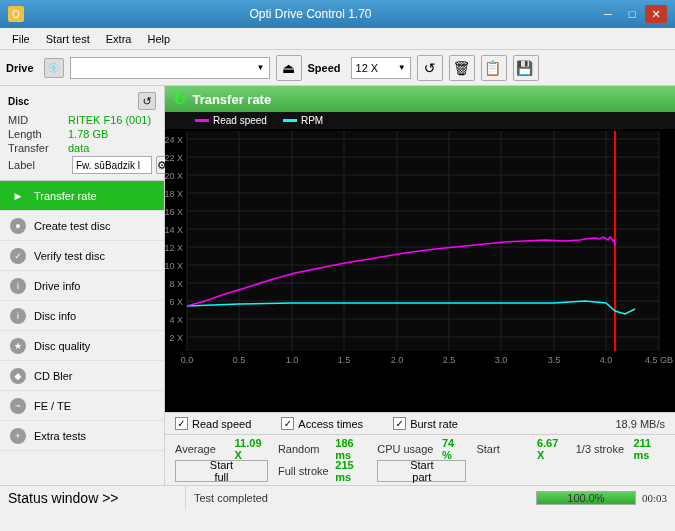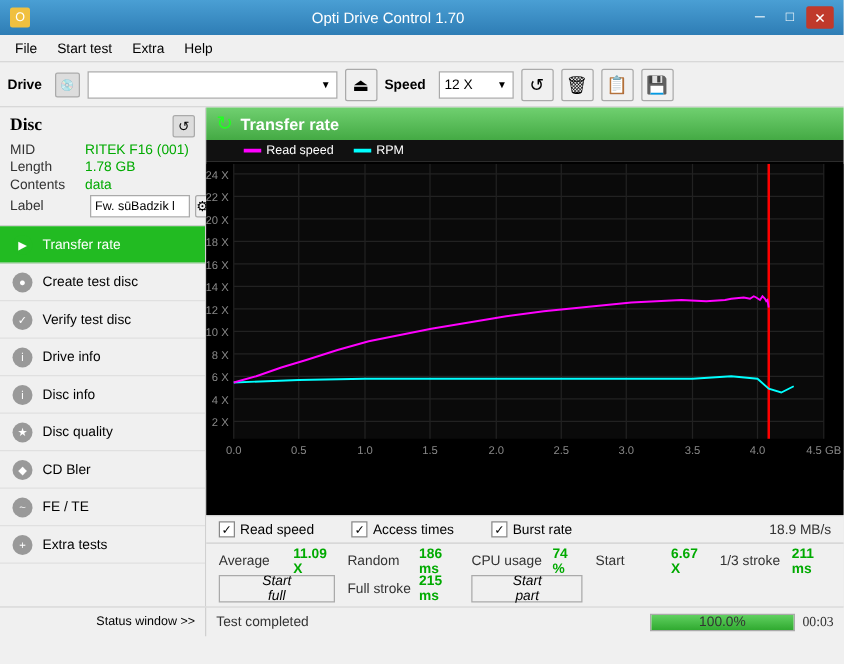--- a/index.html
+++ b/index.html
@@ -158,22 +158,21 @@
       border-bottom: 1px solid #d0d0d0;
     }
     .disc-header {
       display: flex;
       align-items: center;
       justify-content: space-between;
       margin-bottom: 4px;
     }
     .disc-title {
       font-weight: bold;
-      font-size: 14px;
-      font-family: Liberation Serif, serif;
+      font-size: 10px;
     }
     .disc-refresh {
       width: 18px;
       height: 18px;
       background: #ddd;
       border: 1px solid #aaa;
       border-radius: 2px;
       display: flex;
       align-items: center;
       justify-content: center;
@@ -362,59 +361,57 @@
     .action-btn {
       background: #f0f0f0;
       border: 1px solid #aaa;
       padding: 2px 28px;
       font-size: 11px;
       cursor: pointer;
       height: 22px;
       display: flex;
       align-items: center;
       justify-content: center;
-      font-style: italic;
     }
 
     
     .status-bar {
       height: 24px;
       background: #f0f0f0;
       border-top: 1px solid #d0d0d0;
       display: flex;
       align-items: center;
       gap: 0;
     }
     .status-window-btn {
-      width: 165px;
+      width: 186px;
       height: 100%;
       border-right: 1px solid #d0d0d0;
       display: flex;
       align-items: center;
       padding: 0 8px;
       cursor: pointer;
-      font-size: 10px;
+      font-size: 14px;
       gap: 4px;
       flex-shrink: 0;
-      justify-content: flex-end;
     }
     .status-text {
       flex: 1;
       padding: 0 8px;
       font-size: 11px;
       color: #333;
     }
     .progress-area {
       display: flex;
       align-items: center;
       gap: 6px;
       padding-right: 8px;
     }
     .progress-bar {
-      width: 116px;
+      width: 100px;
       height: 14px;
       border: 1px solid #aaa;
       background: white;
       position: relative;
       overflow: hidden;
     }
     .progress-fill {
       height: 100%;
       background: linear-gradient(to bottom, #60d060, #30aa30);
     }
@@ -487,21 +484,21 @@
       </div>
       <div class="disc-row">
         <span class="disc-label">MID</span>
         <span class="disc-value">RITEK F16 (001)</span>
       </div>
       <div class="disc-row">
         <span class="disc-label">Length</span>
         <span class="disc-value">1.78 GB</span>
       </div>
       <div class="disc-row">
-        <span class="disc-label">Contents</span>
+        <span class="disc-label">Transfer</span>
         <span class="disc-value">data</span>
       </div>
       <div class="disc-label-field">
         <span class="disc-label">Label</span>
         <input class="label-input" type="text" value="Fw. sūBadzik l" style="">
         <div class="label-btn">⚙</div>
       </div>
     </div>
 
     <div class="nav-items">

